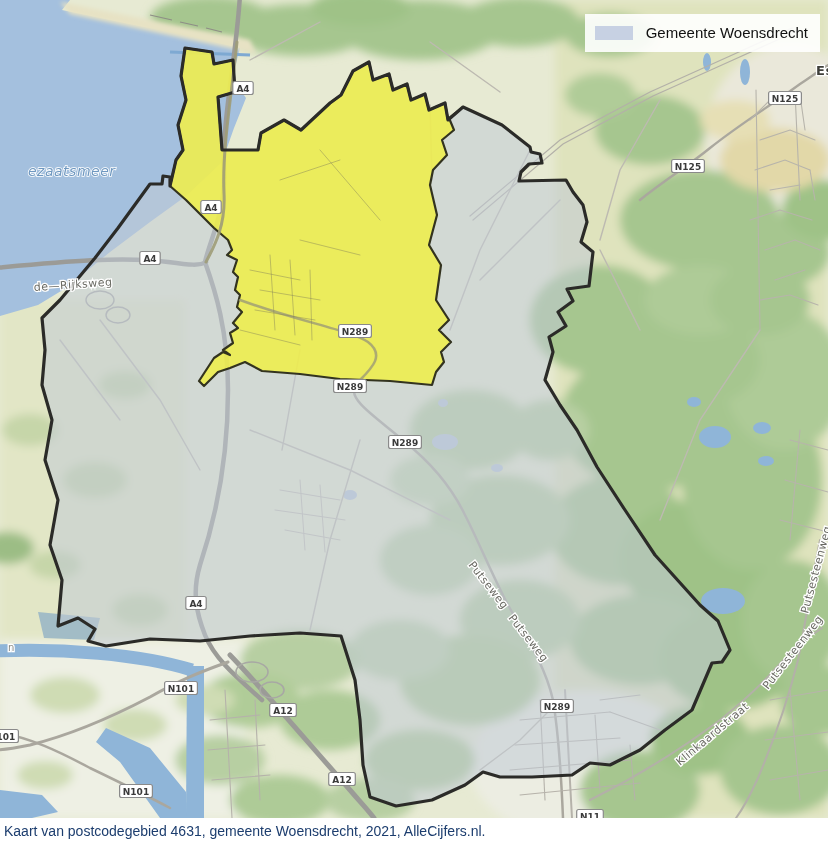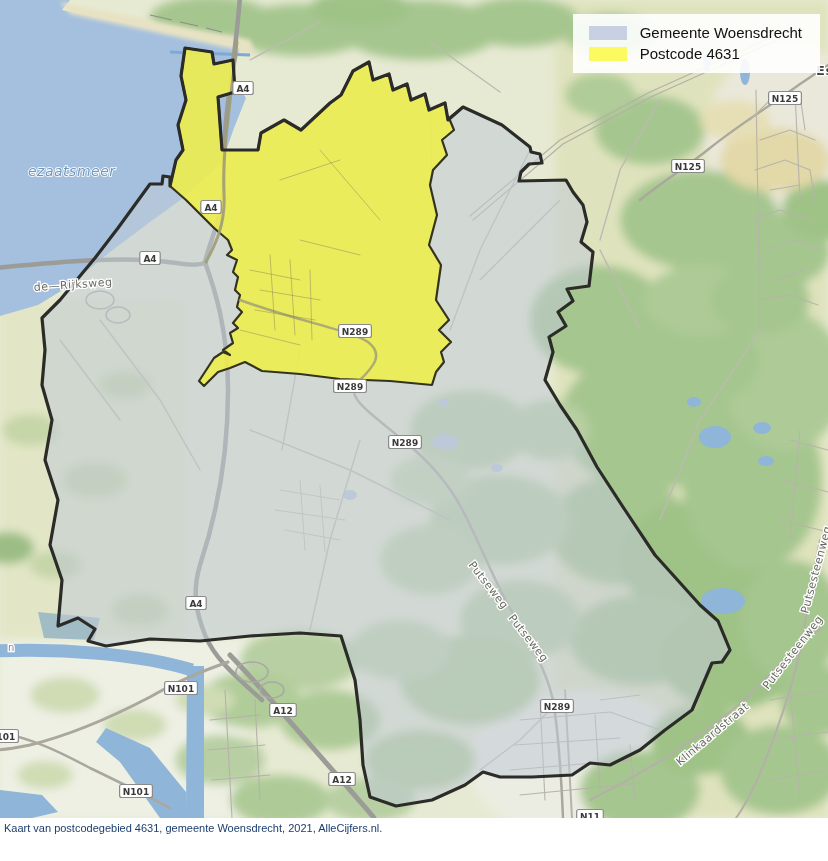--- a/index.html
+++ b/index.html
@@ -2,25 +2,25 @@
 <html><head>
 <meta charset="utf-8">
 <style>
   html,body{margin:0;padding:0;background:#fff;}
   body{width:828px;height:861px;position:relative;overflow:hidden;
        font-family:"Liberation Sans","DejaVu Sans",sans-serif;}
   #map-wrap{position:absolute;top:0;left:0;width:828px;height:818px;overflow:hidden;background:#e7ead3;}
   svg{display:block;}
   #legend{position:absolute;top:14px;right:8px;background:rgba(255,255,255,0.9);
           padding:7px 12px 7px 10px;z-index:20;}
-  .legend-row{display:flex;align-items:center;margin:3px 6px;}
+  .legend-row{display:flex;align-items:center;margin:3px 0;}
   .legend-swatch{width:38px;height:14px;display:inline-block;margin-right:13px;flex:0 0 auto;}
   .legend-label{font-size:15px;color:#111;white-space:nowrap;line-height:18px;}
   #caption{position:absolute;left:0;bottom:0;width:828px;height:43px;background:#ffffff;
-           color:#1c3d6e;font-size:11px;line-height:1.45;padding:3px 0 0 4px;box-sizing:border-box;z-index:30;}
+           color:#1c3d6e;font-size:14px;line-height:1.45;padding:3px 0 0 4px;box-sizing:border-box;z-index:30;}
   .badge-text{font:bold 9px "DejaVu Sans",sans-serif;fill:#3a3a3a;}
   .street-label{font:11px "DejaVu Sans",sans-serif;fill:#6b6b64;stroke:#ffffff;stroke-width:2.6px;
                 paint-order:stroke;letter-spacing:0.5px;}
   .street-label.water{font-style:italic;font-size:14px;fill:#6f98c0;stroke-width:1.6px;}
   .street-label.town{font-size:13px;font-weight:bold;fill:#3f3f3a;}
   .street-label.tiny{font-size:10px;fill:#8a8a85;}
 </style>
 </head>
 <body>
 
@@ -328,22 +328,18 @@
       </g>
 </svg>
 </div>
 
 <div id="legend">
   <div id="legend-items">
       <div class="legend-row">
         <span class="legend-swatch" style="background: rgb(199, 209, 227);"></span>
         <span class="legend-label">Gemeente Woensdrecht</span>
       </div>
-      <div class="legend-row">
-        <span class="legend-swatch" style="background: rgb(251, 250, 95);"></span>
-        <span class="legend-label">Postcode 4631</span>
-      </div>
     </div>
 </div>
 
 <div id="caption">
   <div>Kaart van postcodegebied 4631, gemeente Woensdrecht, 2021, AlleCijfers.nl.</div>
 </div>
 
 </body></html>

